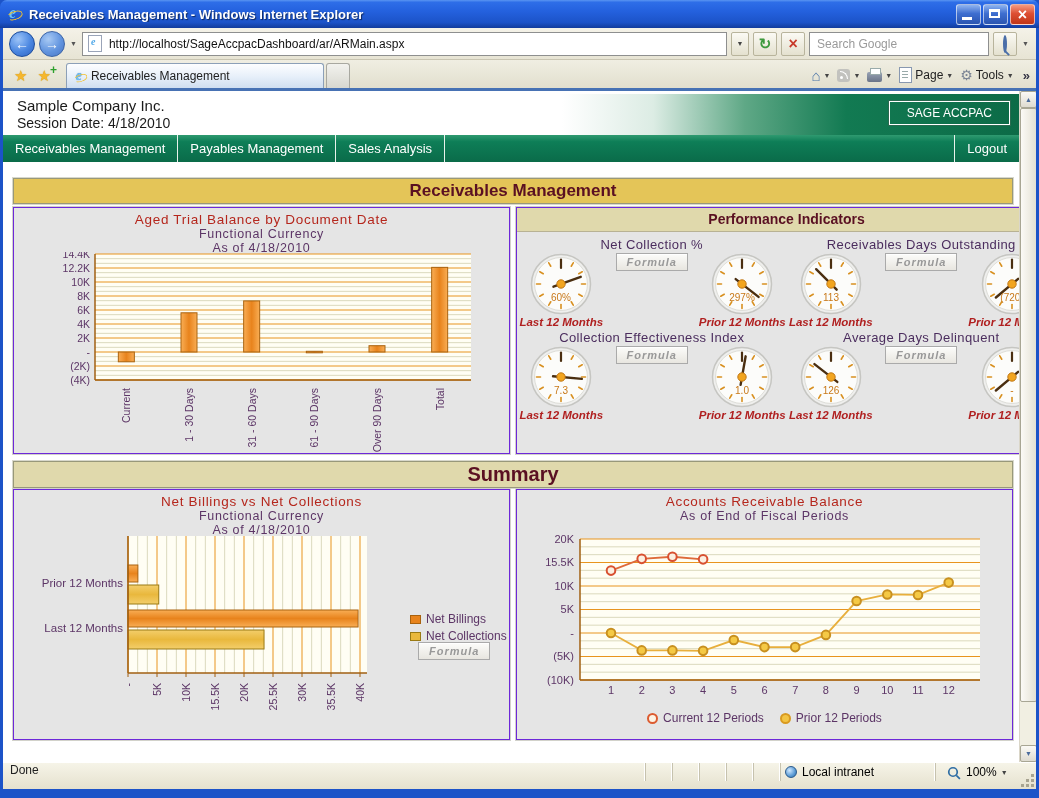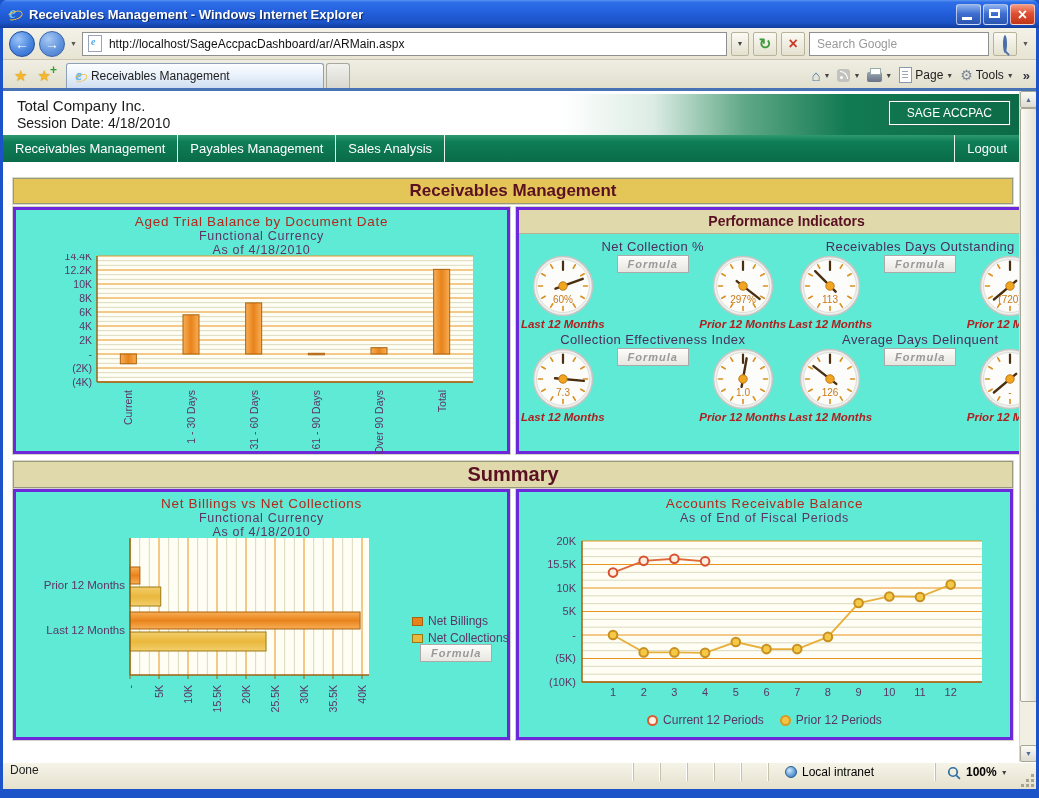--- a/index.html
+++ b/index.html
@@ -84,21 +84,21 @@
   .brand-btn{position:absolute;right:9px;top:7px;border:1px solid #fff;outline:1px solid #2A6A50;background:transparent;
     color:#fff;font-size:12px;padding:4px 17px;cursor:pointer;font-family:"Liberation Sans",sans-serif;}
   .navbar{position:absolute;left:0;top:44px;width:1016px;height:27px;
     background:linear-gradient(180deg,#2F9A70 0%,#0E7E57 25%,#0A6B49 100%);display:flex;color:#fff;}
   .nav-item{line-height:27px;padding:0 12px;border-right:1px solid #E8F2EC;font-size:13px;cursor:pointer;white-space:nowrap;}
   .nav-logout{margin-left:auto;line-height:27px;padding:0 12px;border-left:1px solid #E8F2EC;font-size:13px;cursor:pointer;}
   .banner{position:absolute;left:10px;top:87px;width:1000px;height:26px;box-sizing:border-box;background:#E4C558;
     border:1px solid #98987A;box-shadow:0 0 0 1px #D8D8CC;text-align:center;line-height:24px;
     font-size:17px;font-weight:bold;color:#5A1022;}
   .banner.sub{top:370px;height:27px;background:#E0D9AC;font-size:20px;}
-  .panel{position:absolute;box-sizing:border-box;background:#5eead4;border:3px solid #6d28d9;box-shadow:0 0 0 1px #D2D2CA;}
+  .panel{position:absolute;box-sizing:border-box;background:#e5e5e5;border:1px solid #6d28d9;box-shadow:0 0 0 1px #D2D2CA;}
   .p-r1l{left:10px;top:116px;width:497px;height:247px;}
   .p-r1r{left:513px;top:116px;width:541px;height:247px;}
   .p-r2l{left:10px;top:398px;width:497px;height:251px;}
   .p-r2r{left:513px;top:398px;width:497px;height:251px;}
   .chart-title{text-align:center;margin-top:4px;font-size:13.5px;letter-spacing:.7px;color:#B5271D;}
   .chart-sub{text-align:center;font-size:12.5px;letter-spacing:.7px;color:#5C3566;}
   .chart-host{position:absolute;left:1px;}
   .chart-host svg{display:block;}
   .host-aged,.host-hbar{top:44px;}
   .host-line{top:33px;}
@@ -133,22 +133,22 @@
   .sb-up{top:0;}
   .sb-dn{bottom:0;}
   .sthumb{position:absolute;left:0;top:17px;width:17px;height:594px;box-sizing:border-box;border:1px solid #A8A694;border-radius:2px;
     background:linear-gradient(90deg,#FBFAF6,#E4E1D4);cursor:pointer;}
   
   .statusbar{position:absolute;left:3px;top:762px;width:1033px;height:27px;box-sizing:border-box;
     background:linear-gradient(180deg,#F6F4E8,#E5E1CE);border-top:1px solid #fff;display:flex;}
   .status-text{padding-left:7px;color:#222;flex:1;}
   .spane{height:18px;border-left:1px solid #C6C2AE;box-shadow:-1px 0 0 #fff;}
   .spane.empty{width:26px;}
-  .spane.zone{width:150px;display:flex;align-items:center;gap:5px;padding-left:16px;}
-  .spane.zoom{width:92px;display:flex;align-items:center;gap:4px;padding-left:8px;cursor:pointer;font-weight:bold;}
+  .spane.zone{width:150px;display:flex;align-items:center;gap:5px;padding-left:4px;}
+  .spane.zoom{width:92px;display:flex;align-items:center;gap:4px;padding-left:8px;cursor:pointer;}
   .globe{width:12px;height:12px;border-radius:50%;border:1px solid #2A5A8C;box-sizing:border-box;
     background:radial-gradient(circle at 35% 35%,#CFE8FF,#5B9BD5 60%,#2E6DA4);}
   .mag.small{transform:scale(.85);border-color:#2E6DA4;}
   .mag.small::after{background:#2E6DA4;}
   .grip{position:absolute;right:2px;bottom:2px;width:12px;height:12px;}
   .grip::before{content:"";position:absolute;right:0;bottom:0;width:3px;height:3px;background:#A8A491;
     box-shadow:-5px 0 0 #A8A491,-10px 0 0 #A8A491,0 -5px 0 #A8A491,-5px -5px 0 #A8A491,0 -10px 0 #A8A491;}
   .win-bottom{position:absolute;left:0;top:789px;width:1039px;height:9px;background:#1C53C8;}
 </style>
 </head>
@@ -214,21 +214,21 @@
         <span class="drop7">▼</span>
       </span>
     <span class="chevron">»</span>
   </span>
 </div>
 
 <div class="content">
   <div class="page">
 
     <div class="app-header">
-      <div class="company">Total Company Inc.</div>
+      <div class="company">Sample Company Inc.</div>
       <div class="session">Session Date: 4/18/2010</div>
       <button class="brand-btn">SAGE ACCPAC</button>
     </div>
 
     <div class="navbar">
       <span class="nav-item">Receivables Management</span>
       <span class="nav-item">Payables Management</span>
       <span class="nav-item">Sales Analysis</span>
       <span class="nav-logout">Logout</span>
     </div>

